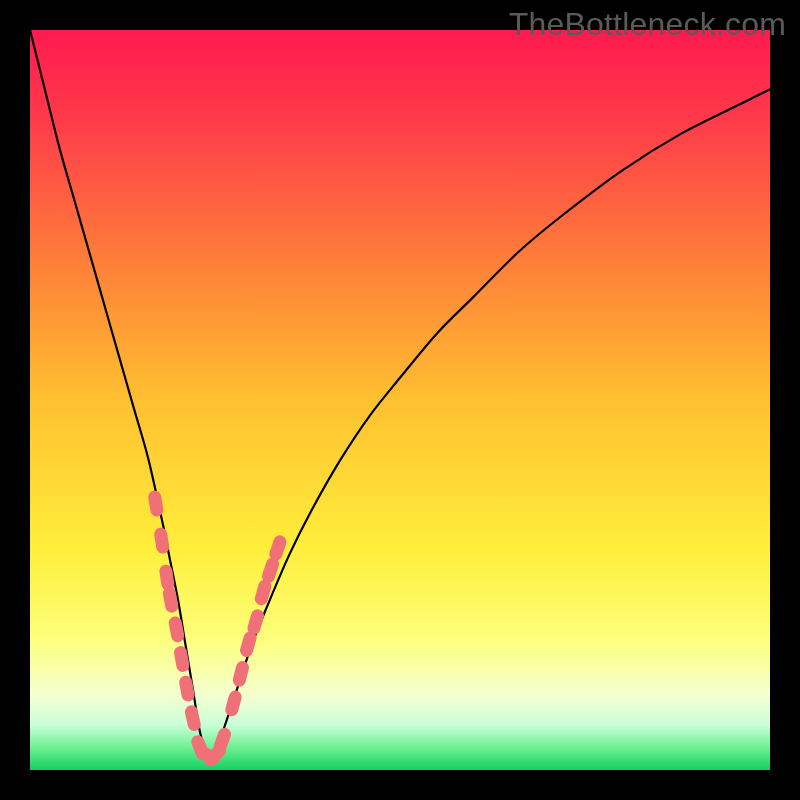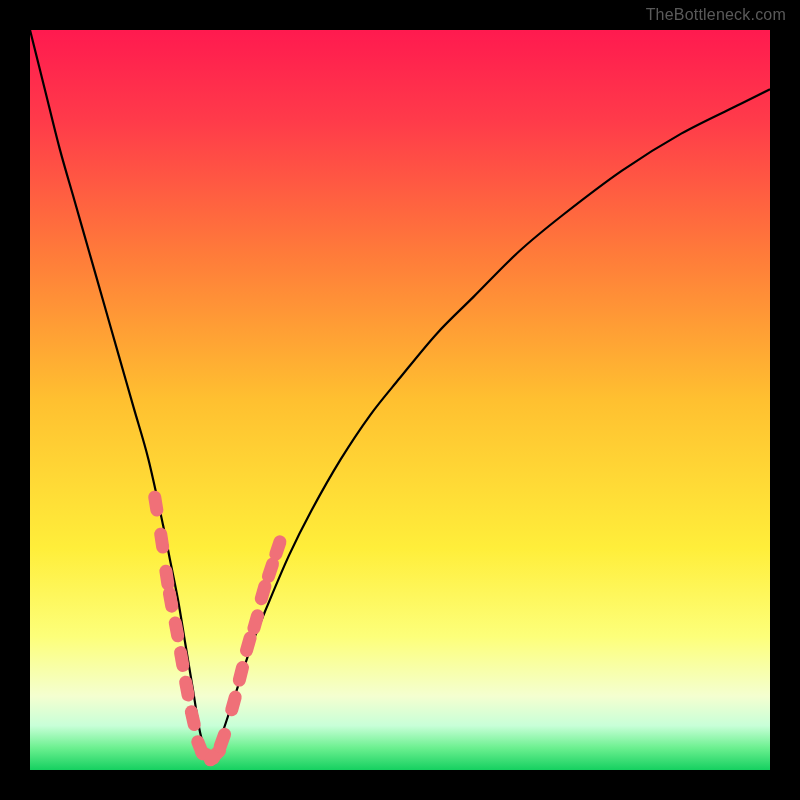--- a/index.html
+++ b/index.html
@@ -15,21 +15,21 @@
     position: relative;
     width: 800px;
     height: 800px;
     background: #000;
   }
   .watermark {
     position: absolute;
     top: 6px;
     right: 14px;
     color: #5a5a5a;
-    font-size: 16px;
+    font-size: 32px;
     font-weight: 500;
     letter-spacing: 0.2px;
     z-index: 4;
   }
   .plot-outer {
     position: absolute;
     left: 30px;
     top: 30px;
     width: 740px;
     height: 740px;

